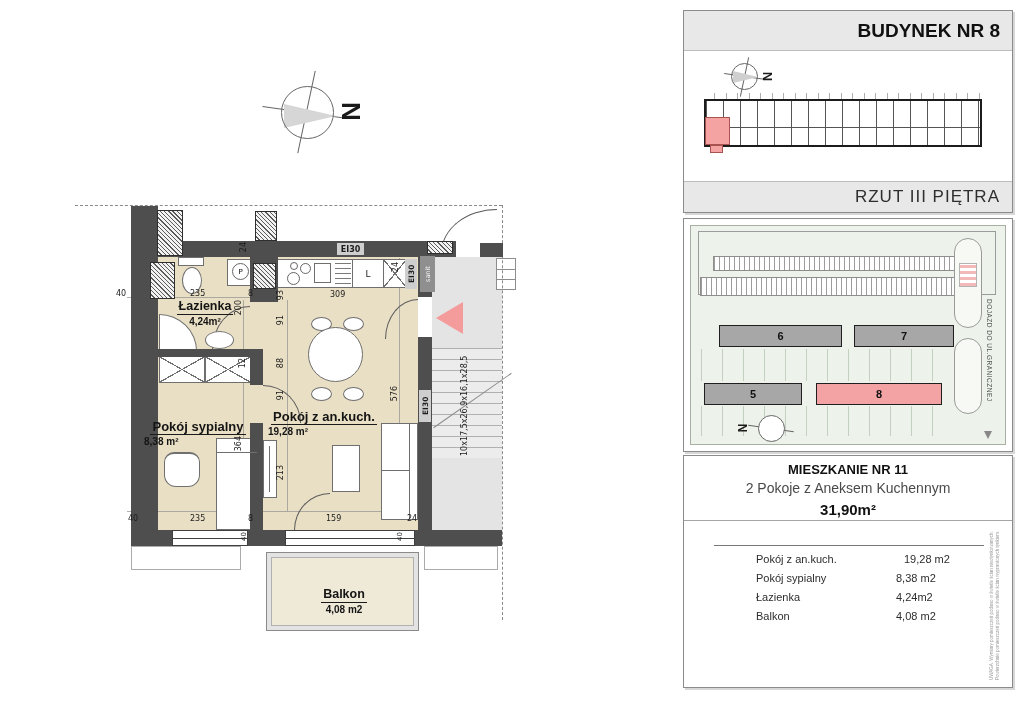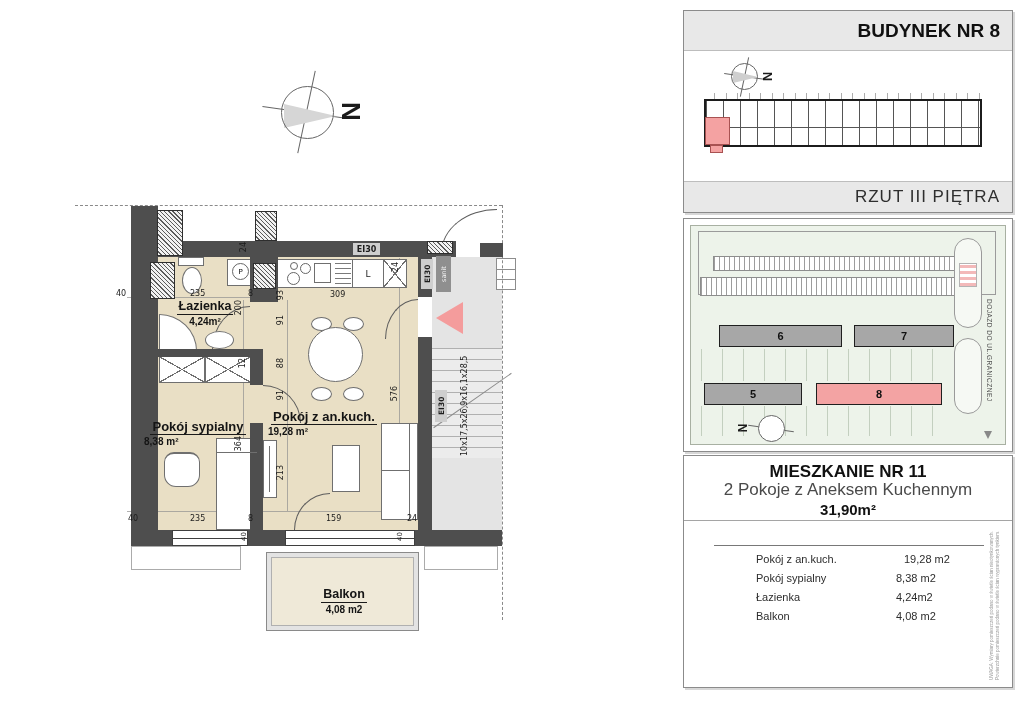--- a/index.html
+++ b/index.html
@@ -25,21 +25,21 @@
   .rlabel .nm{font-weight:bold;font-size:12.5px;border-bottom:1.5px solid #1a1a1a;padding:0 2px;display:inline-block;line-height:1.1;}
   .rlabel .ar{font-weight:bold;font-size:10px;display:block;margin-top:1px;}
   .win{position:absolute;background:#fff;border:1px solid #3f3f3f;box-sizing:border-box;z-index:4;
        background-image:linear-gradient(#3f3f3f,#3f3f3f);background-size:100% 1px;background-position:center;background-repeat:no-repeat;}
   .xcell{position:absolute;border:1px solid #6f6f6f;box-sizing:border-box;z-index:2;background:
     linear-gradient(to top right,transparent calc(50% - 0.6px),#6f6f6f calc(50% - 0.6px) calc(50% + 0.6px),transparent calc(50% + 0.6px)),
     linear-gradient(to bottom right,transparent calc(50% - 0.6px),#6f6f6f calc(50% - 0.6px) calc(50% + 0.6px),transparent calc(50% + 0.6px)),#fff;}
   .stairs{position:absolute;background:repeating-linear-gradient(180deg,#b0b0b0 0 1px,#ececec 1px 11px);z-index:1;}
   .etri{position:absolute;width:0;height:0;border-right:27px solid #f49c9c;border-top:16px solid transparent;border-bottom:16px solid transparent;z-index:5;}
   .eipatch{position:absolute;background:#cecece;color:#1d1d1d;font:bold 8px "DejaVu Sans",sans-serif;
-           display:flex;align-items:center;justify-content:center;z-index:5;margin-left:16px;}
+           display:flex;align-items:center;justify-content:center;z-index:5;}
   .vtxt{writing-mode:vertical-rl;transform:rotate(180deg);}
   .circ{position:absolute;border:1px solid #666;border-radius:50%;box-sizing:border-box;z-index:2;}
   .nline{position:absolute;background:#666;z-index:1;}
   .nwedge{position:absolute;width:0;height:0;z-index:1;}
   .nletter{position:absolute;font-weight:bold;color:#1a1a1a;z-index:2;}
   
   .panel{position:absolute;background:#fff;border:1.5px solid #8b8b8b;box-shadow:2px 2px 0 #d7d7d7;box-sizing:border-box;}
   .pstrip{position:absolute;left:0;right:0;background:#e8e8e8;box-sizing:border-box;}
   .site{position:absolute;background:#edf3ea;box-sizing:border-box;}
   .bldg{position:absolute;background:#a7a7a7;border:1.5px solid #1f1f1f;box-sizing:border-box;
@@ -238,22 +238,22 @@
     <div class="nwedge" style="left:300px;top:212px;border-top:8px solid #888;border-left:4px solid transparent;border-right:4px solid transparent;"></div>
     <div>
       <div class="circ" style="left:74px;top:196px;width:27px;height:27px;background:#fff;"></div>
       <div class="nline" style="left:64px;top:209px;width:46px;height:1px;transform:rotate(8deg);"></div>
       <div class="nwedge" style="left:80px;top:204px;border-left:20px solid #c9c9c9;border-top:5px solid transparent;border-bottom:5px solid transparent;"></div>
       <div class="nletter" style="left:54px;top:202px;font-size:12px;transform:rotate(90deg);">N</div>
     </div>
   </div>
 
   <div class="panel" style="left:683px;top:455px;width:330px;height:233px;">
-    <div class="abs" style="left:0;top:6px;width:100%;text-align:center;font-size:17px;font-weight:bold;color:#111;">MIESZKANIE NR 11</div>
-    <div class="abs" style="left:0;top:24px;width:100%;text-align:center;font-size:17px;color:#4a4a4a;">2 Pokoje z Aneksem Kuchennym</div>
+    <div class="abs" style="left:0;top:6px;width:100%;text-align:center;font-size:13px;font-weight:bold;color:#111;">MIESZKANIE NR 11</div>
+    <div class="abs" style="left:0;top:24px;width:100%;text-align:center;font-size:14px;color:#4a4a4a;">2 Pokoje z Aneksem Kuchennym</div>
     <div class="abs" style="left:0;top:45px;width:100%;text-align:center;font-size:15px;font-weight:bold;color:#111;">31,90m²</div>
     <div class="abs" style="left:0;top:64px;width:100%;height:1px;background:#a5a5a5;"></div>
     <div class="abs" style="left:30px;top:89px;width:270px;height:1px;background:#787878;"></div>
 
     <div class="tbl-row" style="left:0;top:97px;width:100%;">
       <span class="abs" style="left:72px;">Pokój z an.kuch.</span>
       <span class="abs" style="left:220px;">19,28 m2</span>
     </div>
     <div class="tbl-row" style="left:0;top:116px;width:100%;">
       <span class="abs" style="left:72px;">Pokój sypialny</span>

